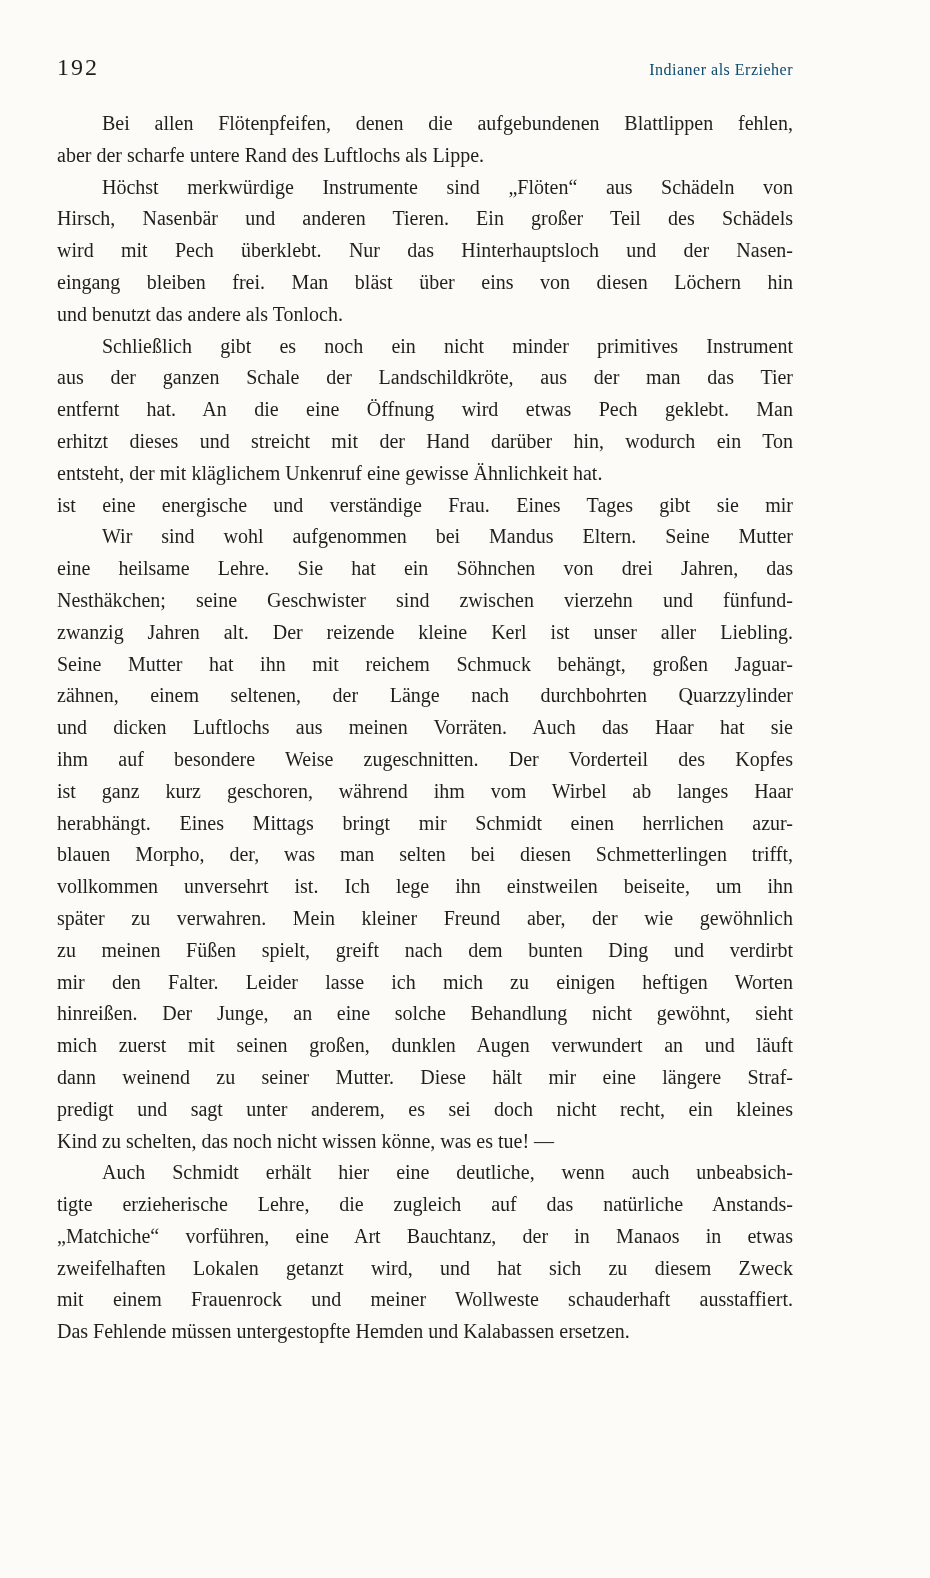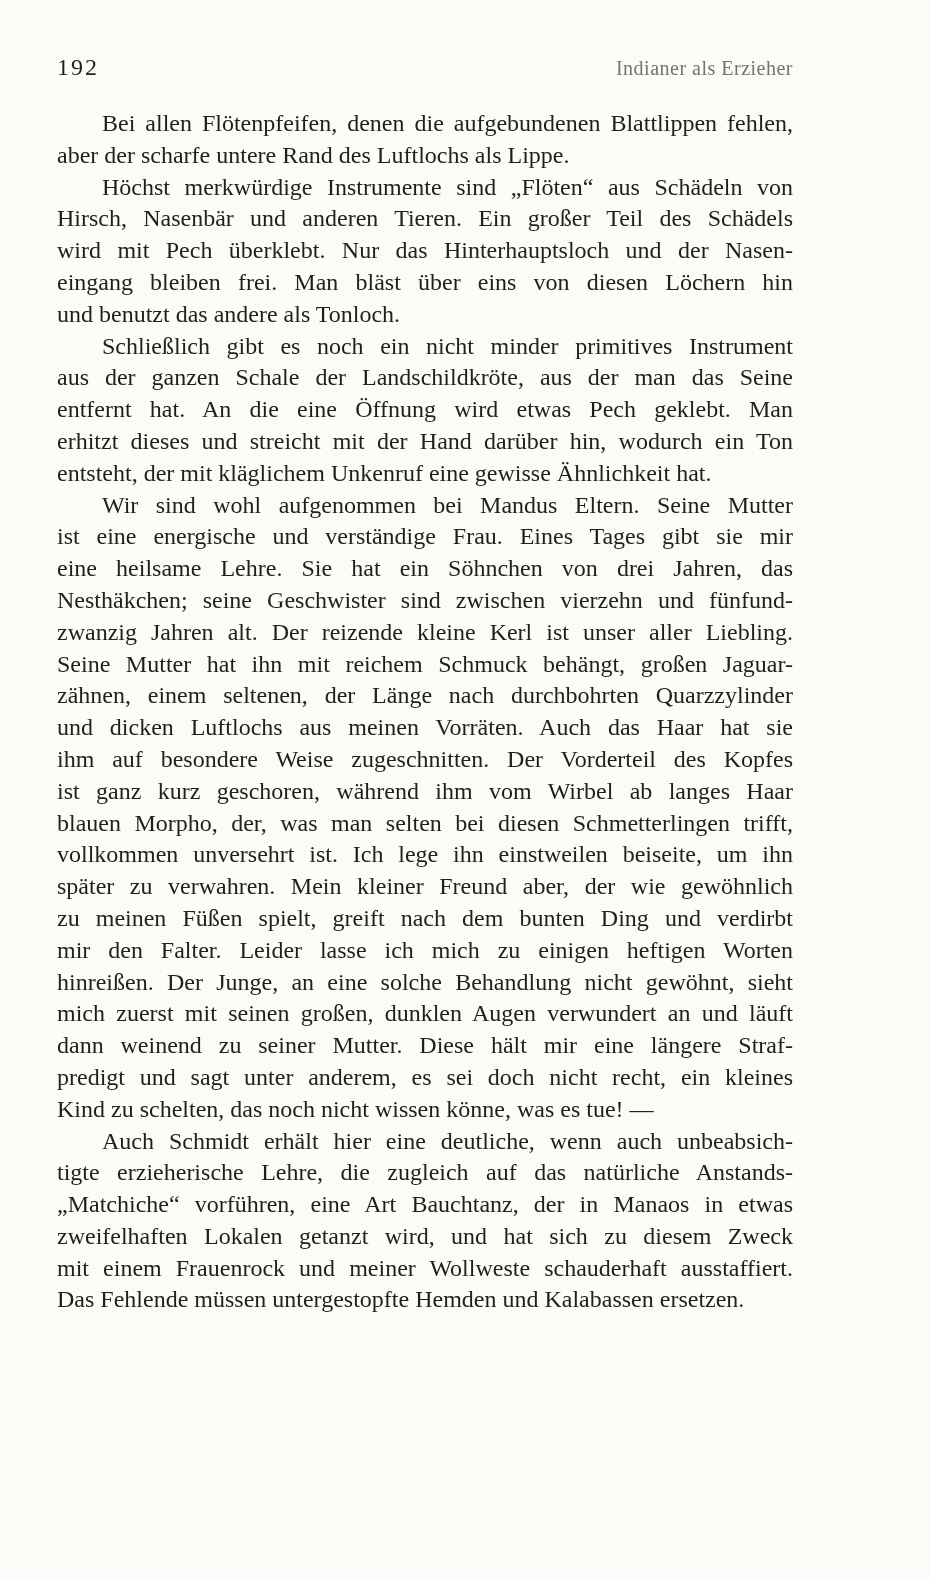--- a/index.html
+++ b/index.html
@@ -25,26 +25,26 @@
     display: flex;
     justify-content: space-between;
     align-items: baseline;
     margin-bottom: 27px;
   }
   .page-number {
     font-size: 24px;
     letter-spacing: 2px;
   }
   .running-title {
-    font-size: 20px;
+    font-size: 16px;
     letter-spacing: 0.5px;
-    color: #737373;
+    color: #0c4a6e;
   }
   .body-text {
-    font-size: 24px;
+    font-size: 20px;
     line-height: 31.8px;
   }
   .paragraph {
     margin: 0;
   }
   .line {
     text-align: justify;
     text-align-last: justify;
   }
   .line.first {
@@ -69,36 +69,37 @@
       </div>
       <div class="paragraph">
         <div class="line first">Höchst merkwürdige Instrumente sind „Flöten“ aus Schädeln von</div>
         <div class="line">Hirsch, Nasenbär und anderen Tieren. Ein großer Teil des Schädels</div>
         <div class="line">wird mit Pech überklebt. Nur das Hinterhauptsloch und der Nasen-</div>
         <div class="line">eingang bleiben frei. Man bläst über eins von diesen Löchern hin</div>
         <div class="line last">und benutzt das andere als Tonloch.</div>
       </div>
       <div class="paragraph">
         <div class="line first">Schließlich gibt es noch ein nicht minder primitives Instrument</div>
-        <div class="line">aus der ganzen Schale der Landschildkröte, aus der man das Seine</div>
+        <div class="line">aus der ganzen Schale der Landschildkröte, aus der man das Tier</div>
         <div class="line">entfernt hat. An die eine Öffnung wird etwas Pech geklebt. Man</div>
         <div class="line">erhitzt dieses und streicht mit der Hand darüber hin, wodurch ein Ton</div>
         <div class="line last">entsteht, der mit kläglichem Unkenruf eine gewisse Ähnlichkeit hat.</div>
       </div>
       <div class="paragraph">
+        <div class="line">ist eine energische und verständige Frau. Eines Tages gibt sie mir</div>
         <div class="line first">Wir sind wohl aufgenommen bei Mandus Eltern. Seine Mutter</div>
-        <div class="line">ist eine energische und verständige Frau. Eines Tages gibt sie mir</div>
         <div class="line">eine heilsame Lehre. Sie hat ein Söhnchen von drei Jahren, das</div>
         <div class="line">Nesthäkchen; seine Geschwister sind zwischen vierzehn und fünfund-</div>
         <div class="line">zwanzig Jahren alt. Der reizende kleine Kerl ist unser aller Liebling.</div>
         <div class="line">Seine Mutter hat ihn mit reichem Schmuck behängt, großen Jaguar-</div>
         <div class="line">zähnen, einem seltenen, der Länge nach durchbohrten Quarzzylinder</div>
         <div class="line">und dicken Luftlochs aus meinen Vorräten. Auch das Haar hat sie</div>
         <div class="line">ihm auf besondere Weise zugeschnitten. Der Vorderteil des Kopfes</div>
         <div class="line">ist ganz kurz geschoren, während ihm vom Wirbel ab langes Haar</div>
+        <div class="line">herabhängt. Eines Mittags bringt mir Schmidt einen herrlichen azur-</div>
         <div class="line">blauen Morpho, der, was man selten bei diesen Schmetterlingen trifft,</div>
         <div class="line">vollkommen unversehrt ist. Ich lege ihn einstweilen beiseite, um ihn</div>
         <div class="line">später zu verwahren. Mein kleiner Freund aber, der wie gewöhnlich</div>
         <div class="line">zu meinen Füßen spielt, greift nach dem bunten Ding und verdirbt</div>
         <div class="line">mir den Falter. Leider lasse ich mich zu einigen heftigen Worten</div>
         <div class="line">hinreißen. Der Junge, an eine solche Behandlung nicht gewöhnt, sieht</div>
         <div class="line">mich zuerst mit seinen großen, dunklen Augen verwundert an und läuft</div>
         <div class="line">dann weinend zu seiner Mutter. Diese hält mir eine längere Straf-</div>
         <div class="line">predigt und sagt unter anderem, es sei doch nicht recht, ein kleines</div>
         <div class="line last">Kind zu schelten, das noch nicht wissen könne, was es tue! —</div>

